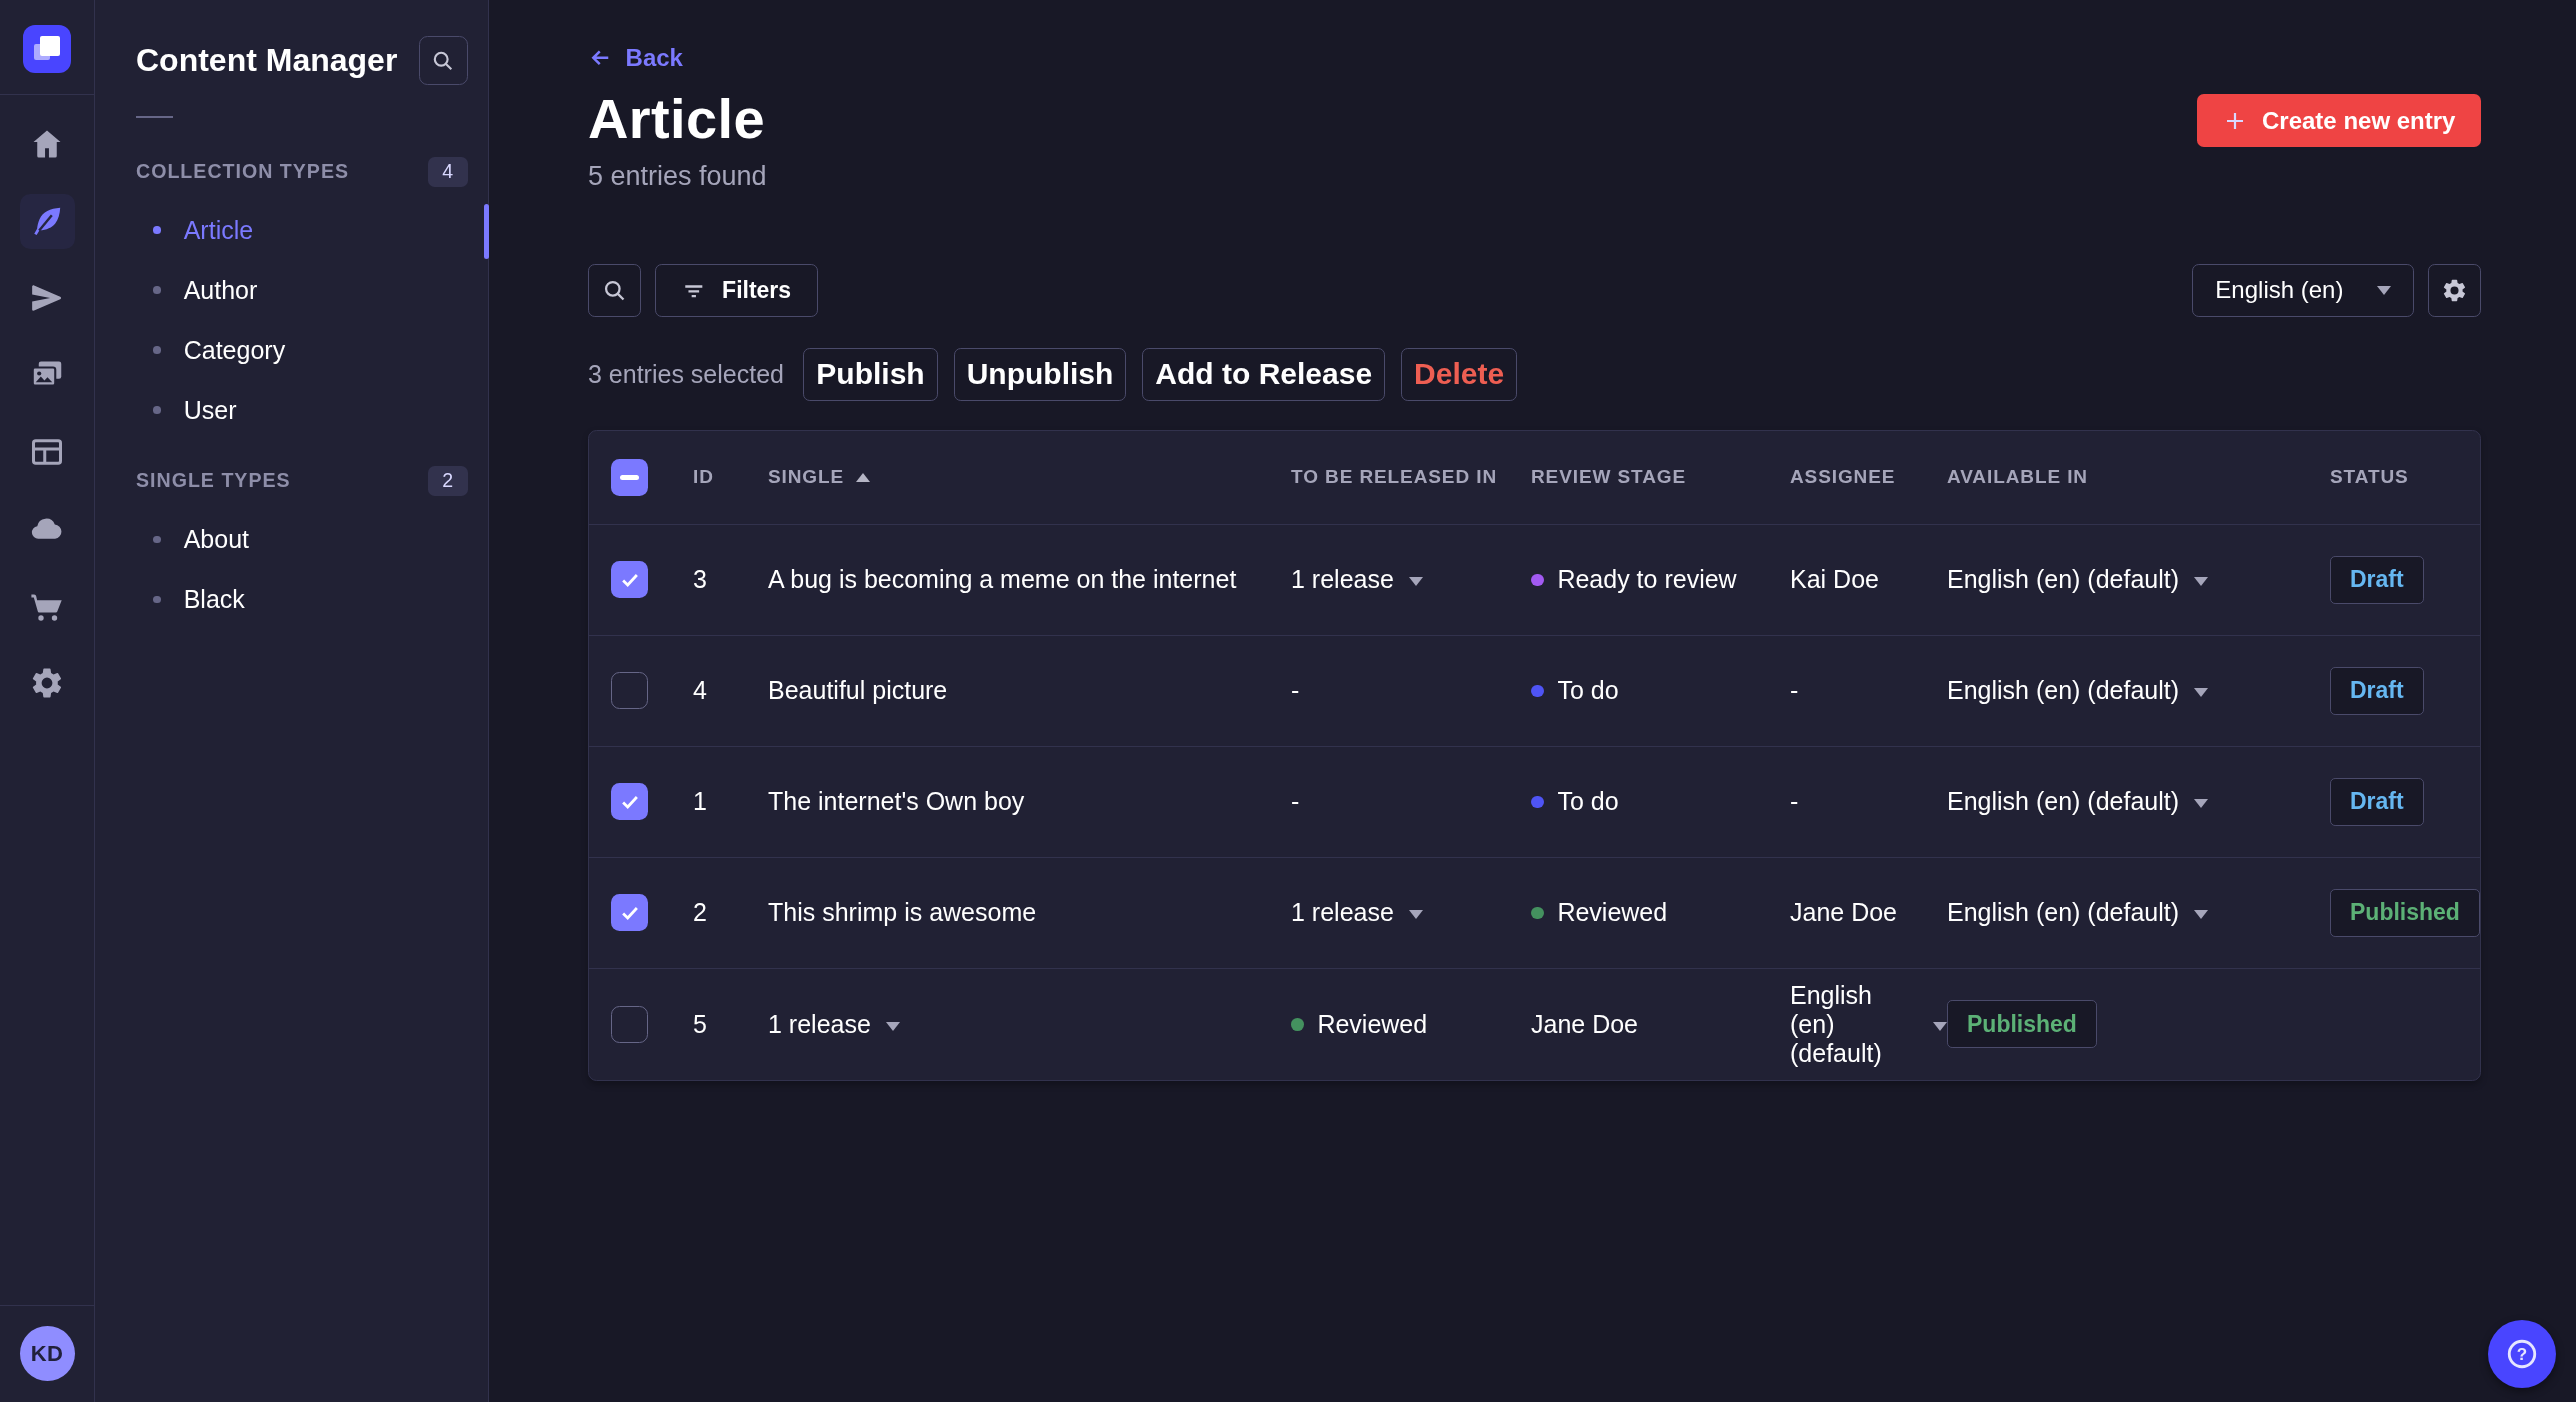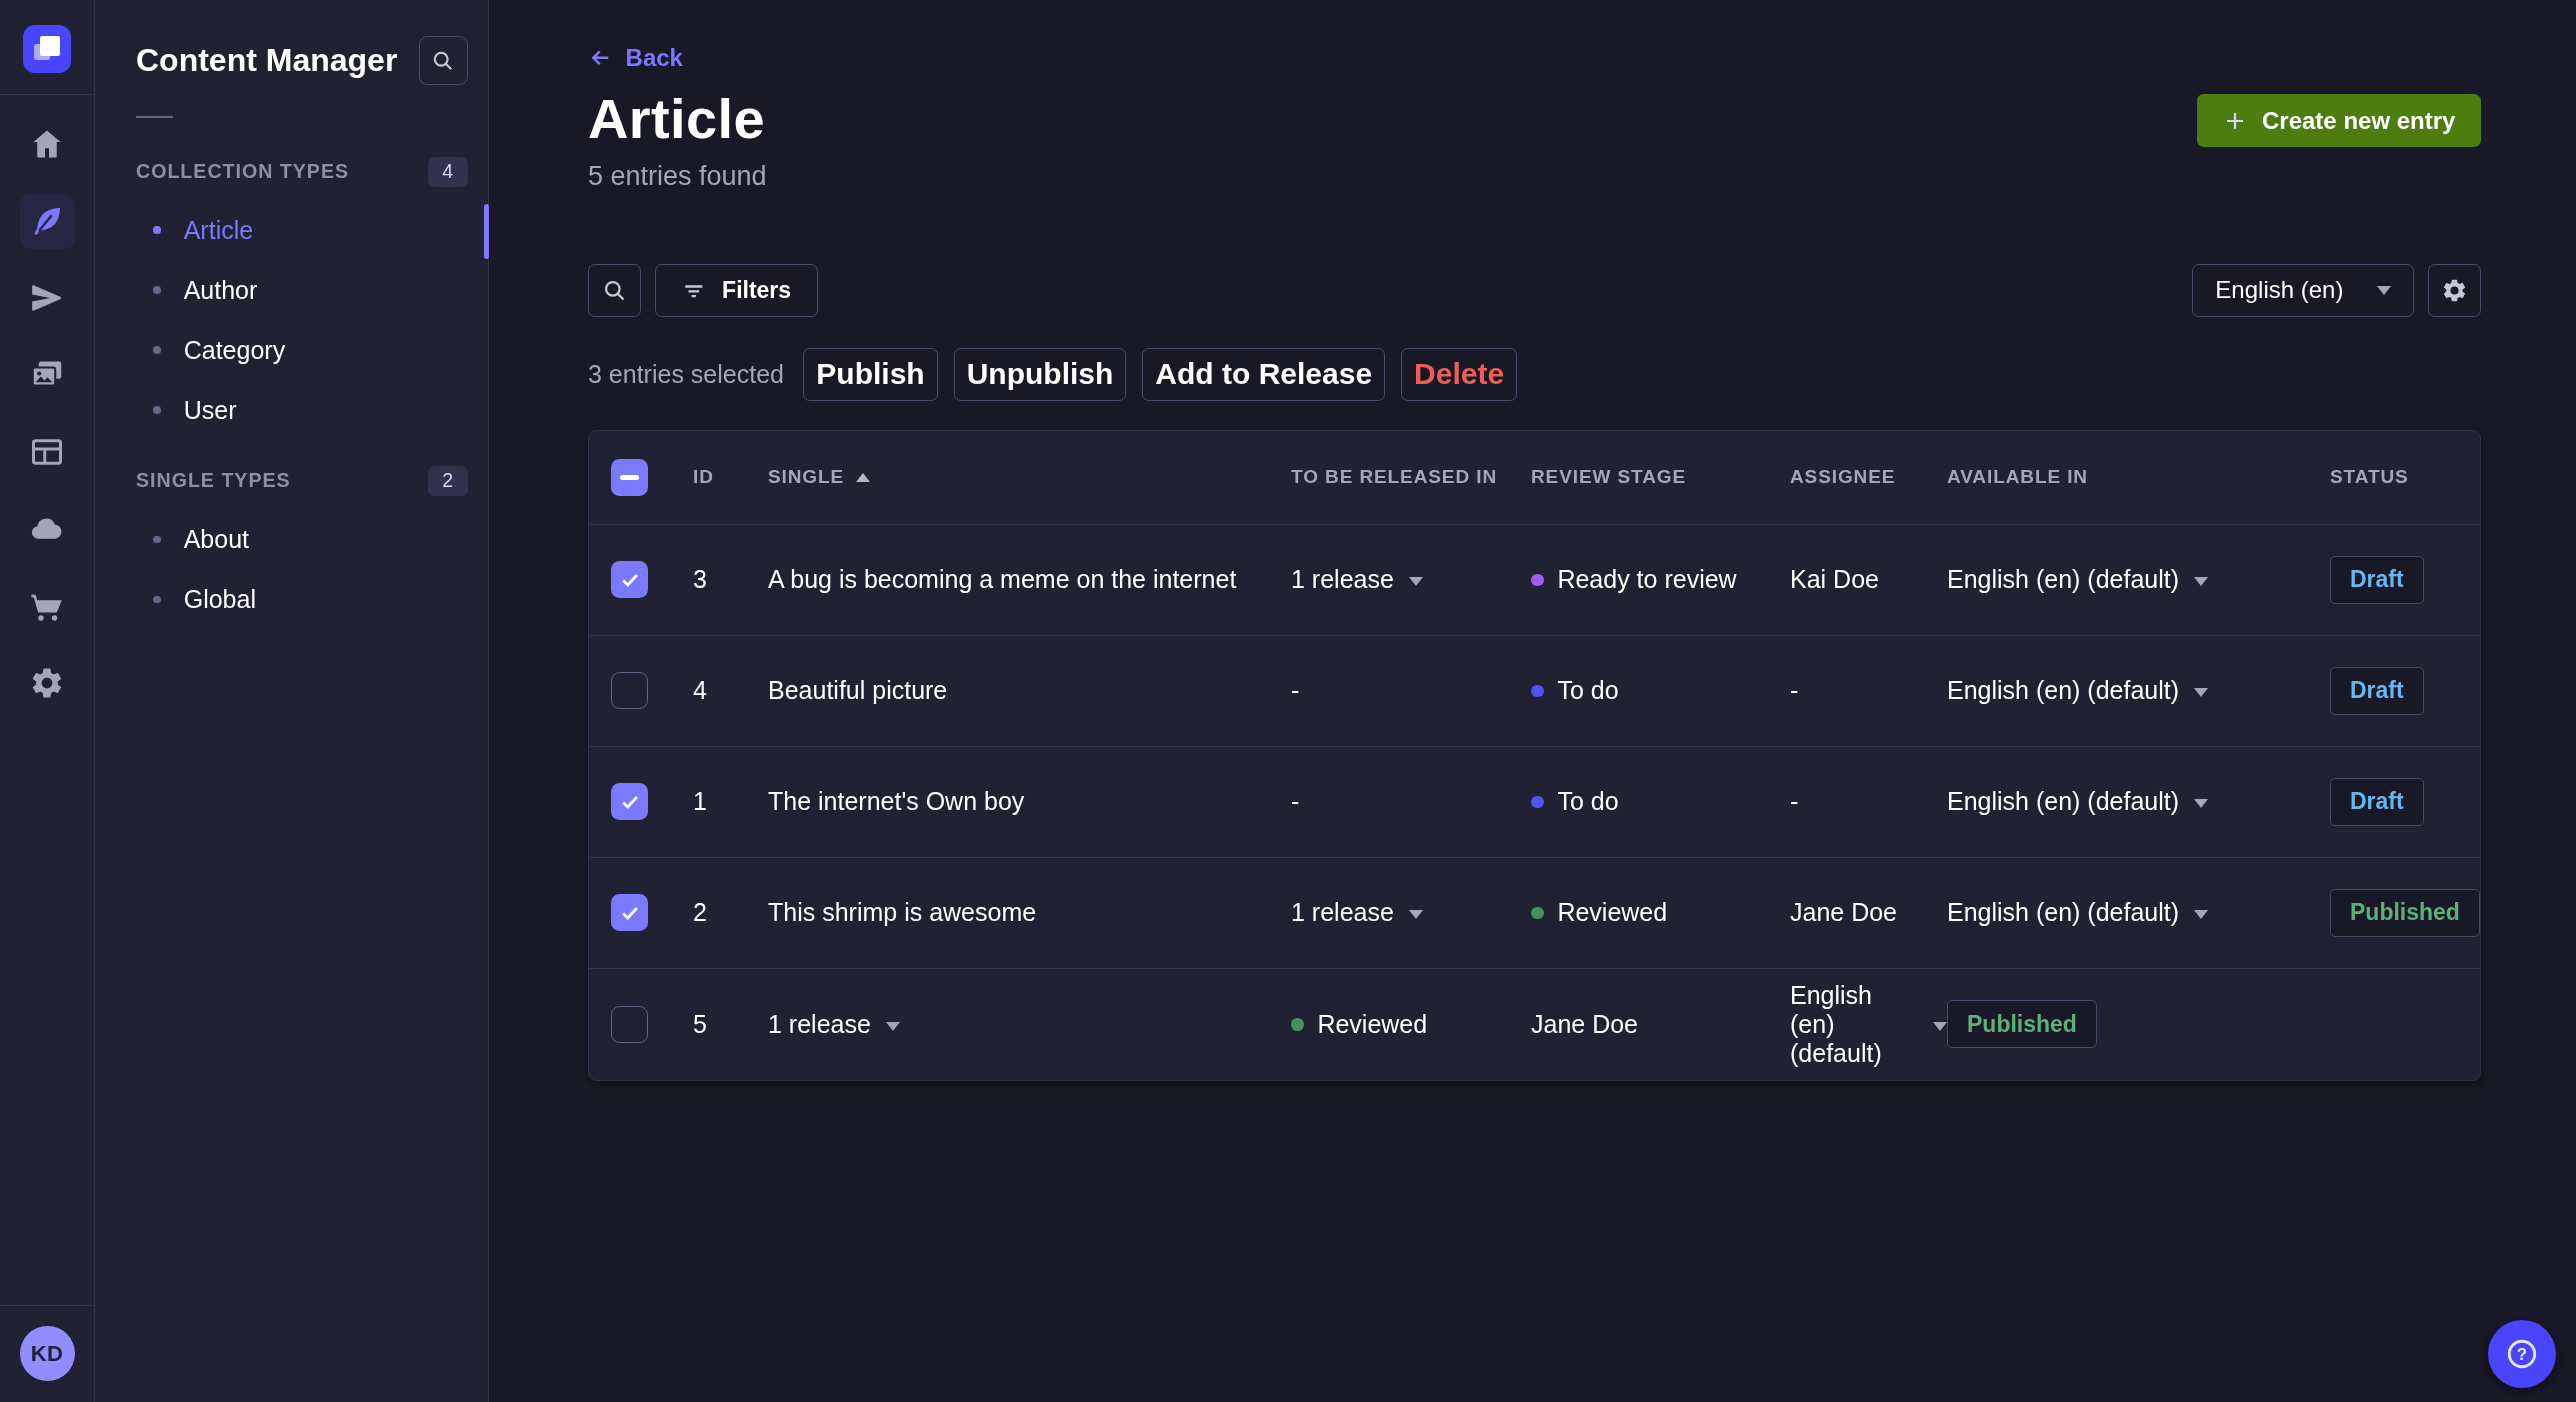--- a/index.html
+++ b/index.html
@@ -71,21 +71,21 @@
 
   
   .main { position:absolute; left:490px; top:0; right:0; bottom:0; padding:0 95px 0 98px; }
   .back-row { margin-top:44px; }
   .back-link { display:inline-flex; align-items:center; gap:12px; color:#7b79ff; font-size:24px; font-weight:600; }
   .back-link svg { width:25.6px; height:25.6px; }
   .title-row { margin-top:12px; display:flex; align-items:flex-start; justify-content:space-between; }
   .page-title { font-size:56px; font-weight:700; letter-spacing:0.4px; }
   .page-subtitle { margin-top:10.2px; font-size:27px; color:#a5a5ba; }
   .create-btn {
-    margin-top:8.5px; height:53px; padding:0 25.6px; border-radius:6.8px; background:#4d7c0f;
+    margin-top:8.5px; height:53px; padding:0 25.6px; border-radius:6.8px; background:#ef4444;
     display:flex; align-items:center; gap:15.3px; color:#ffffff; font-size:24px; font-weight:600;
   }
   .create-btn svg { width:24px; height:24px; }
 
   .toolbar { margin-top:72px; display:flex; align-items:center; }
   .toolbar .spacer { flex:1; }
   .tool-sq {
     width:53px; height:53px; border:0.9px solid #4a4a6a; border-radius:6.8px;
     display:flex; align-items:center; justify-content:center; background:transparent;
   }
@@ -262,21 +262,21 @@
     <div class="section-label">SINGLE TYPES</div>
     <div class="count-badge">2</div>
   </div>
   <div class="nav-list">
     <div class="nav-item">
       <span class="bullet"></span>
       <span class="nav-label">About</span>
     </div>
     <div class="nav-item">
       <span class="bullet"></span>
-      <span class="nav-label">Global</span>
+      <span class="nav-label">Black</span>
     </div>
   </div>
 </div>
 
 <div class="main">
   <div class="back-row">
     <a class="back-link">
       <svg viewBox="0 0 24 24" fill="none" stroke="#7b79ff" stroke-width="2.4">
           <path d="M19 12H5M11 6l-6 6 6 6"></path>
         </svg>

